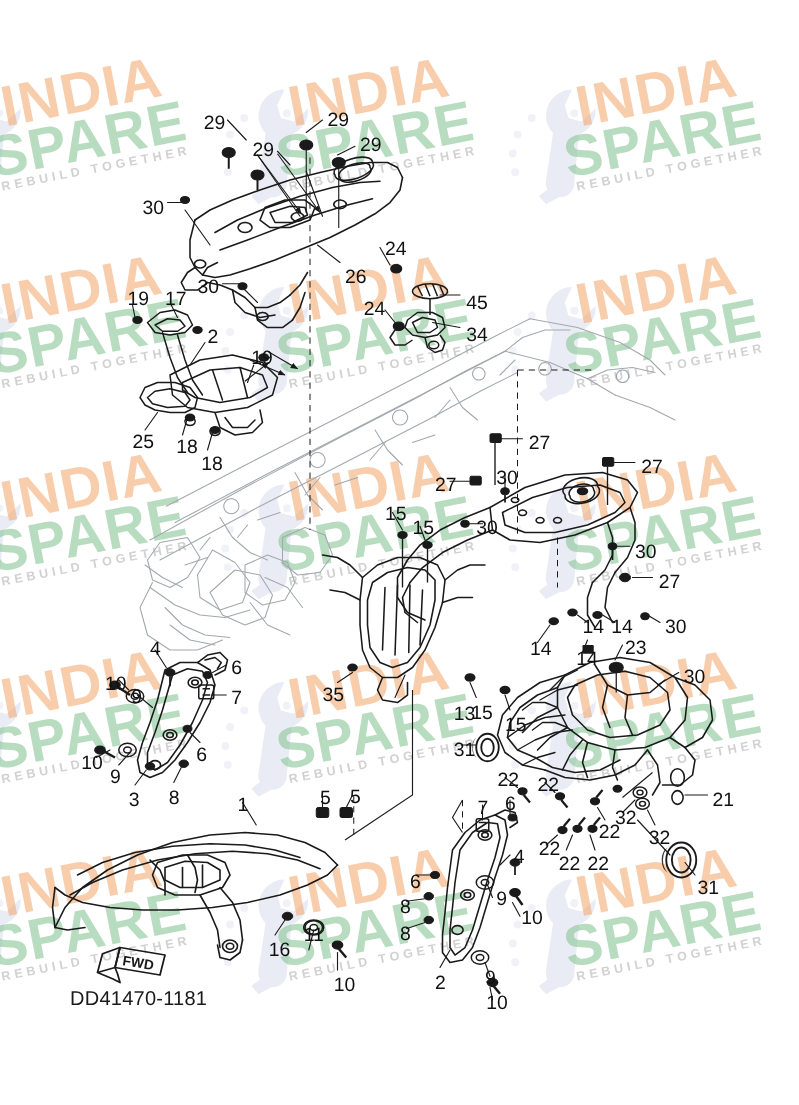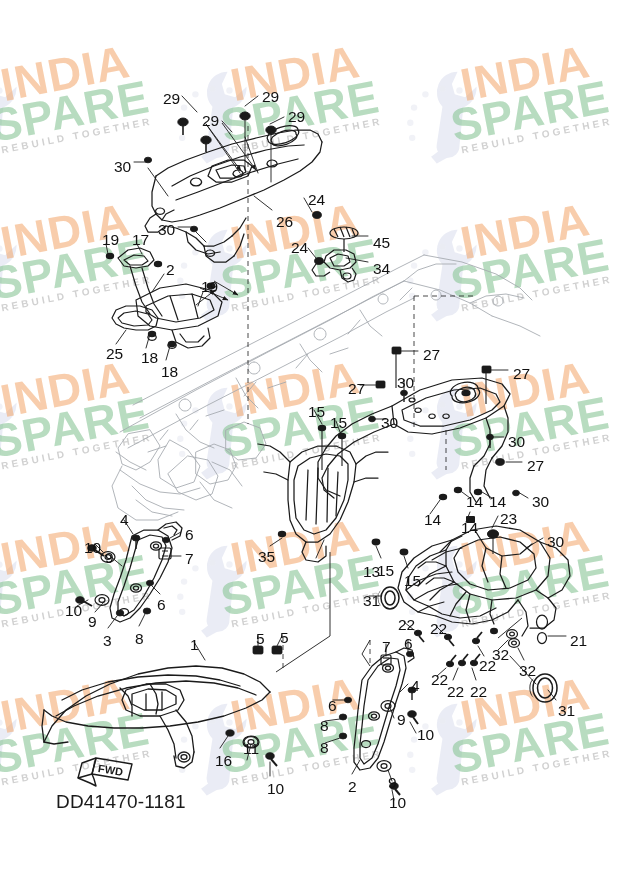--- a/index.html
+++ b/index.html
@@ -48,21 +48,21 @@
     font-size:15.5px;
     color:#111;
     font-family:"Liberation Sans", sans-serif;
     line-height:1;
     white-space:nowrap;
   }
 
   
   #partcode{
     position:absolute;left:56px;top:791px;
-    font-size:19px;color:#1a1a1a;letter-spacing:.2px;
+    font-size:16px;color:#1a1a1a;letter-spacing:.2px;
     font-family:"Liberation Sans", sans-serif;
   }
   #fwd{position:absolute;left:74px;top:752px;width:66px;height:38px;}
 </style>
 </head>
 <body>
 
 <div id="stage">
 
   <div id="watermarks">

